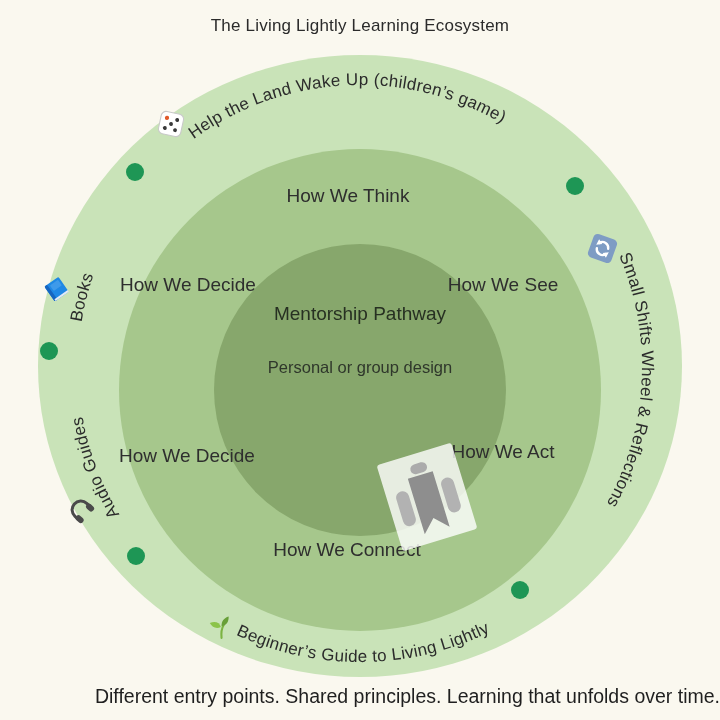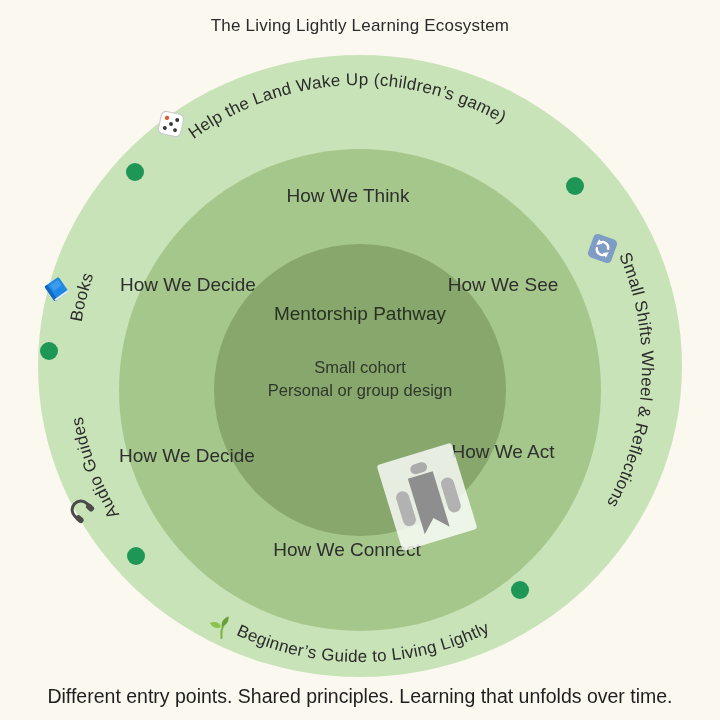--- a/index.html
+++ b/index.html
@@ -8,21 +8,21 @@
     background:#FAF8EF;
     font-family:"Liberation Sans", sans-serif;
   }
   .title{
     position:absolute;top:16px;left:0;width:100%;
     text-align:center;font-size:17px;font-weight:500;color:#2b2b2b;
     letter-spacing:.2px;
   }
   .caption{
     position:absolute;top:685px;left:0;width:100%;
-    text-align:center;font-size:19.5px;font-weight:400;color:#1f1f1f;
+    text-align:right;font-size:19.5px;font-weight:400;color:#1f1f1f;
   }
   .circle{position:absolute;border-radius:50%;}
   .outer{left:38px;top:55px;width:644px;height:622px;background:#C9E3B8;}
   .middle{left:119px;top:149px;width:482px;height:482px;background:#A6C78C;}
   .inner{left:214px;top:244px;width:292px;height:292px;background:#87A76C;}
   .ring-svg{position:absolute;left:0;top:0;width:720px;height:720px;pointer-events:none;}
   .ring-text{
     font-family:"Liberation Sans", sans-serif;
     font-size:17px;font-weight:500;fill:#2b2b2b;letter-spacing:.3px;
   }
@@ -137,21 +137,20 @@
 
   <div class="mlabel" style="left:348px;top:196px;">How We Think</div>
   <div class="mlabel" style="left:188px;top:285px;">How We Decide</div>
   <div class="mlabel" style="left:503px;top:285px;">How We See</div>
   <div class="mlabel" style="left:187px;top:456px;">How We Decide</div>
   <div class="mlabel" style="left:503px;top:452px;">How We Act</div>
   <div class="mlabel" style="left:347px;top:550px;">How We Connect</div>
 
   <div class="center-text">
     <h2>Mentorship Pathway</h2>
-    <div class="line">Small cohort</div>
     <div class="line">Personal or group design</div>
   </div>
 
   <div class="reader-card">
     <svg viewBox="0 0 78 90">
       <rect x="31" y="10" width="17" height="10" rx="5" fill="#ABABAB"></rect>
       <rect x="9" y="32" width="13" height="36" rx="6.5" fill="#B2B2B2"></rect>
       <rect x="56" y="32" width="13" height="36" rx="6.5" fill="#B2B2B2"></rect>
       <path d="M26 22 H 52 V 80 L 39 67 L 26 80 Z" fill="#8E8E8E"></path>
     </svg>

